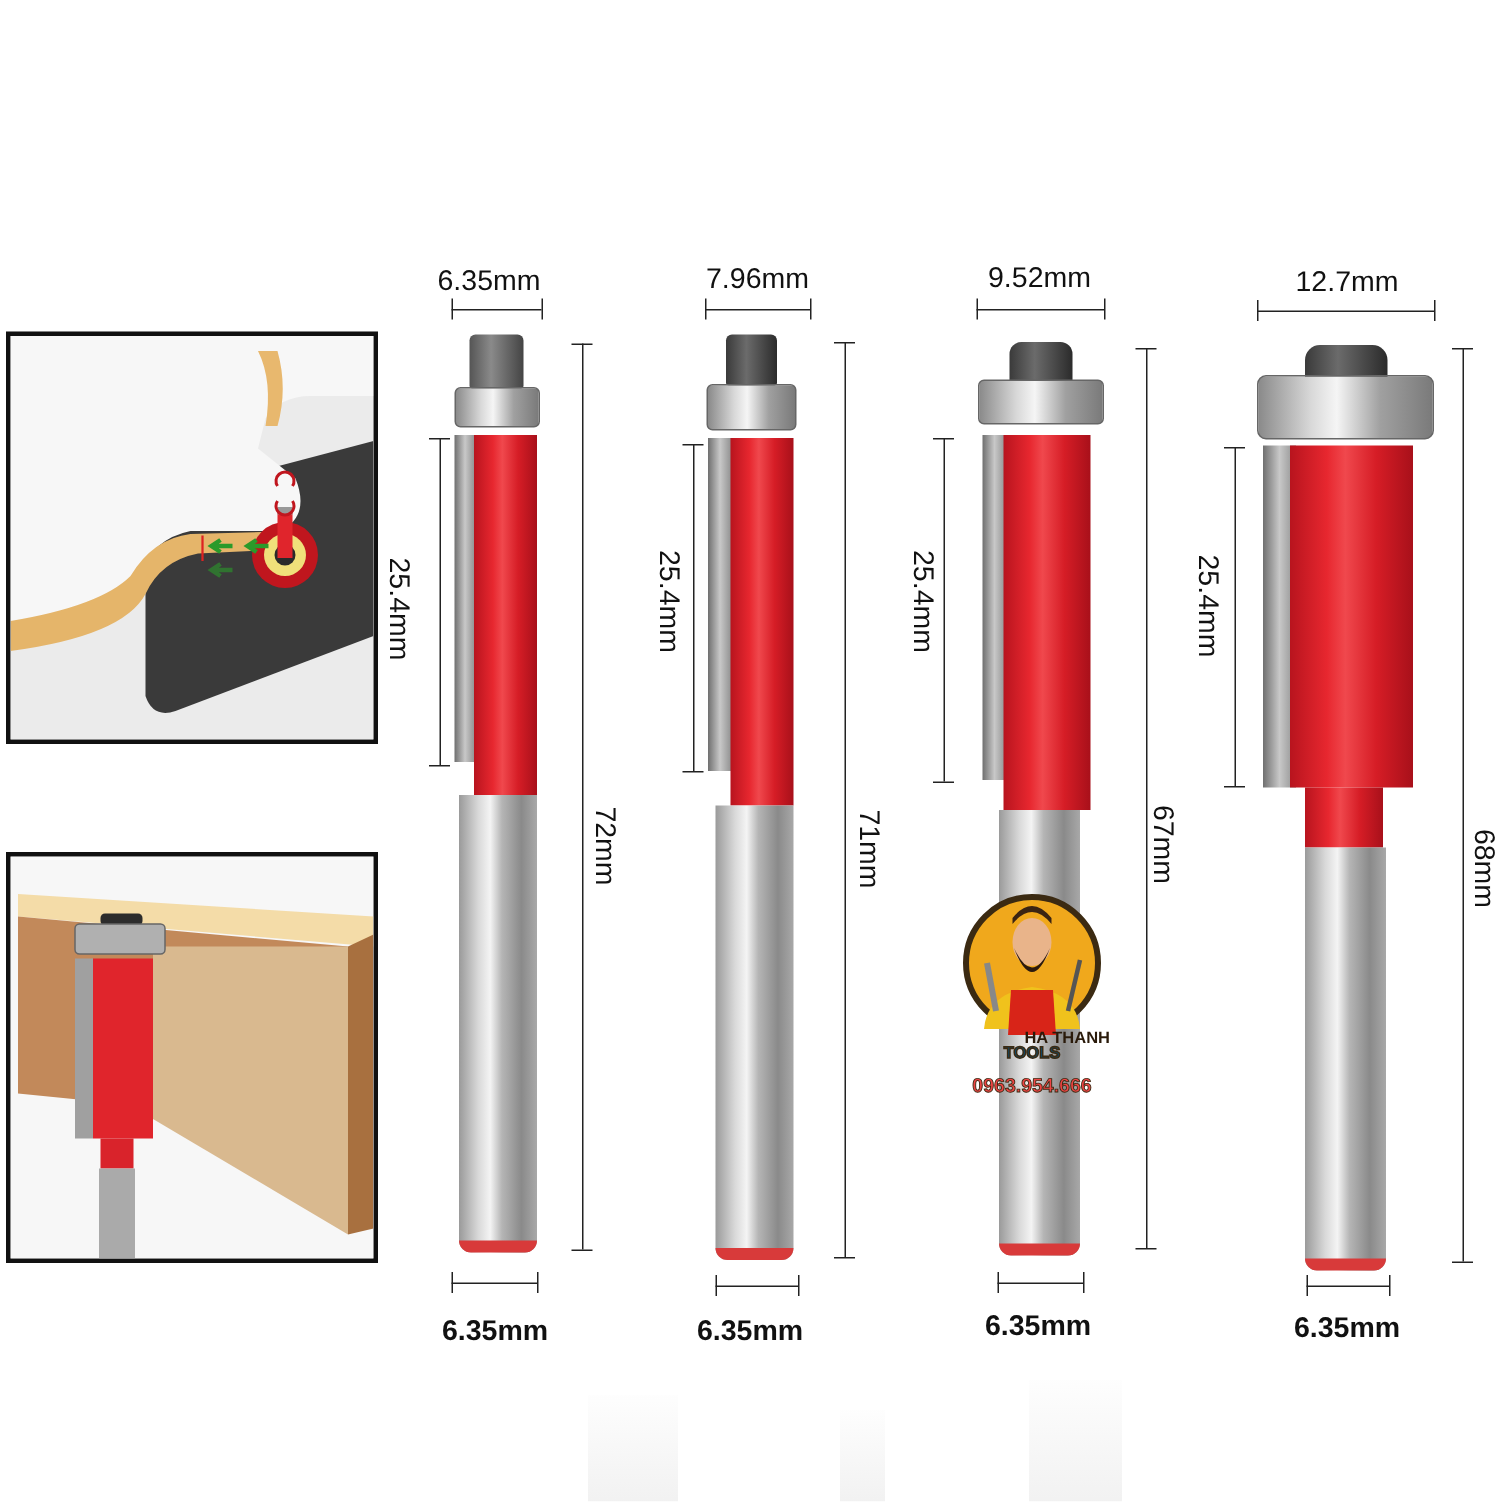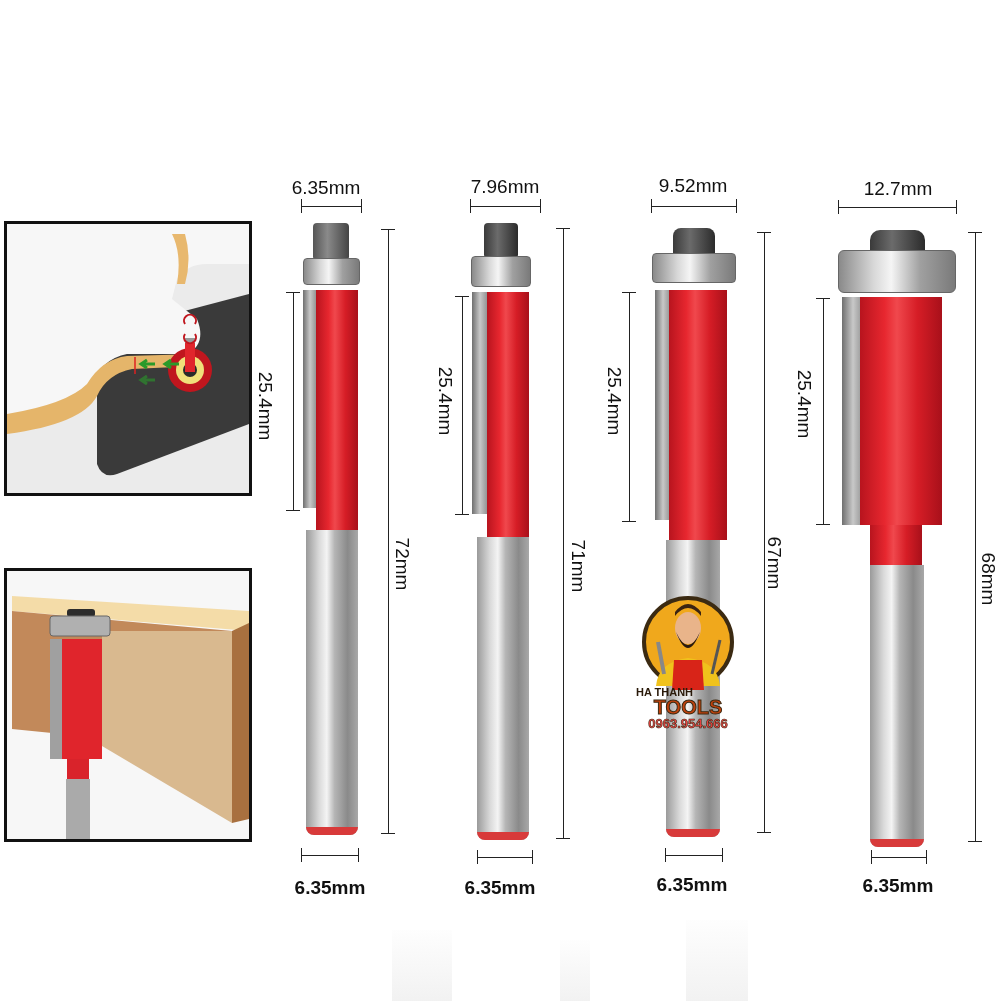--- a/index.html
+++ b/index.html
@@ -181,20 +181,20 @@
   <svg width="104" height="110" viewBox="0 0 104 110">
     <circle cx="52" cy="52" r="44" fill="#f0a81c" stroke="#3b2a12" stroke-width="4"></circle>
     <path d="M20 96 Q22 72 52 68 Q82 72 84 96 Z" fill="#f0c21c"></path>
     <path d="M38 70 L66 70 L68 100 L36 100 Z" fill="#d82418"></path>
     <ellipse cx="52" cy="38" rx="13" ry="16" fill="#e9b48a"></ellipse>
     <path d="M39 26 Q52 10 65 26 L65 22 Q52 6 39 22 Z" fill="#3b2412"></path>
     <path d="M40 42 Q52 68 64 42 Q58 58 52 58 Q46 58 40 42 Z" fill="#2b1a0e"></path>
     <path d="M22 52 L28 84" stroke="#888" stroke-width="4"></path>
     <path d="M84 50 L76 84" stroke="#555" stroke-width="3"></path>
   </svg>
-  <div style="position:absolute;left:0;top:96px;width:104px;text-align:left;font-size:11px;font-weight:bold;color:#2a1a0a;">HA THANH</div>
-  <div style="position:absolute;left:0;top:106px;width:104px;text-align:center;font-size:20px;font-weight:bold;color:#c2410c;-webkit-text-stroke:1px #3b2a12;">TOOLS</div>
+  <div style="position:absolute;left:0;top:96px;width:104px;text-align:right;font-size:11px;font-weight:bold;color:#2a1a0a;">HA THANH</div>
+  <div style="position:absolute;left:0;top:106px;width:104px;text-align:center;font-size:11px;font-weight:bold;color:#0c4a6e;-webkit-text-stroke:1px #3b2a12;">TOOLS</div>
   <div style="position:absolute;left:-2px;top:126px;width:108px;text-align:center;font-size:13px;font-weight:bold;color:#ef4444;-webkit-text-stroke:0.6px #3b2a12;">0963.954.666</div>
 </div>
 
 <div class="ghost" style="left:392px;top:930px;width:60px;height:71px;border-radius:0 0 0 0;"></div>
 <div class="ghost" style="left:560px;top:940px;width:30px;height:61px;"></div>
 <div class="ghost" style="left:686px;top:920px;width:62px;height:81px;"></div>
 
 </body></html>

